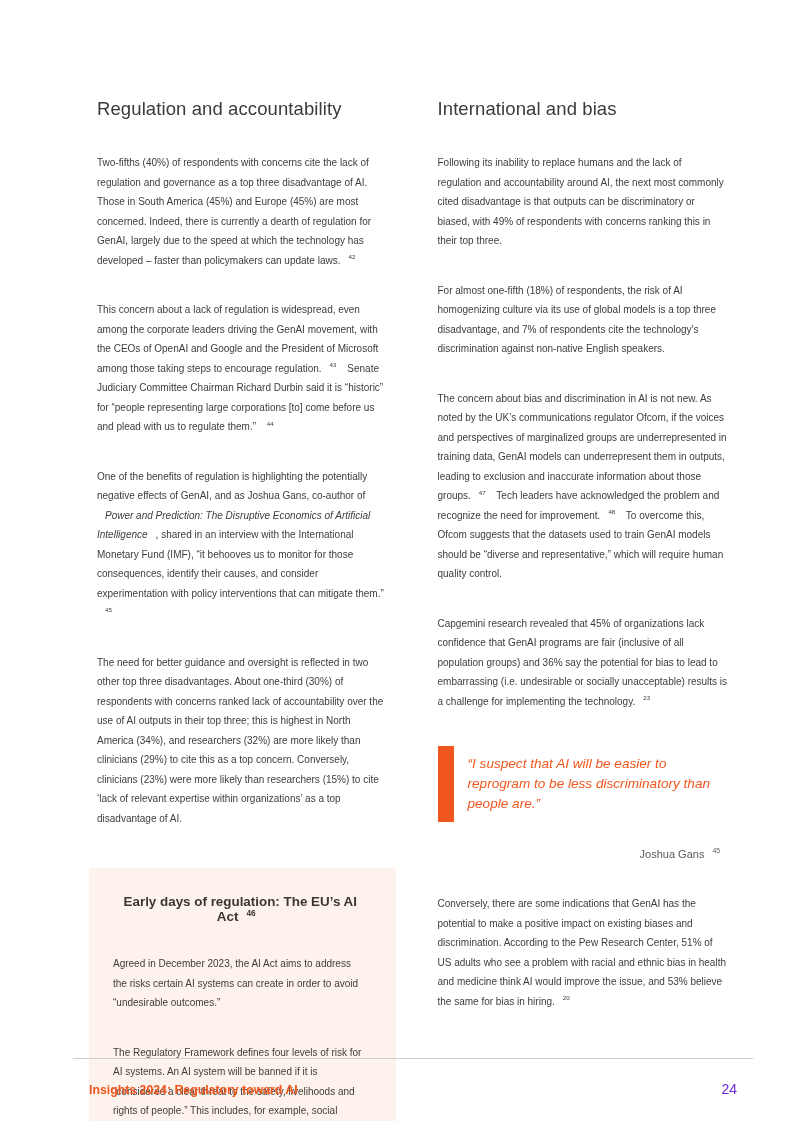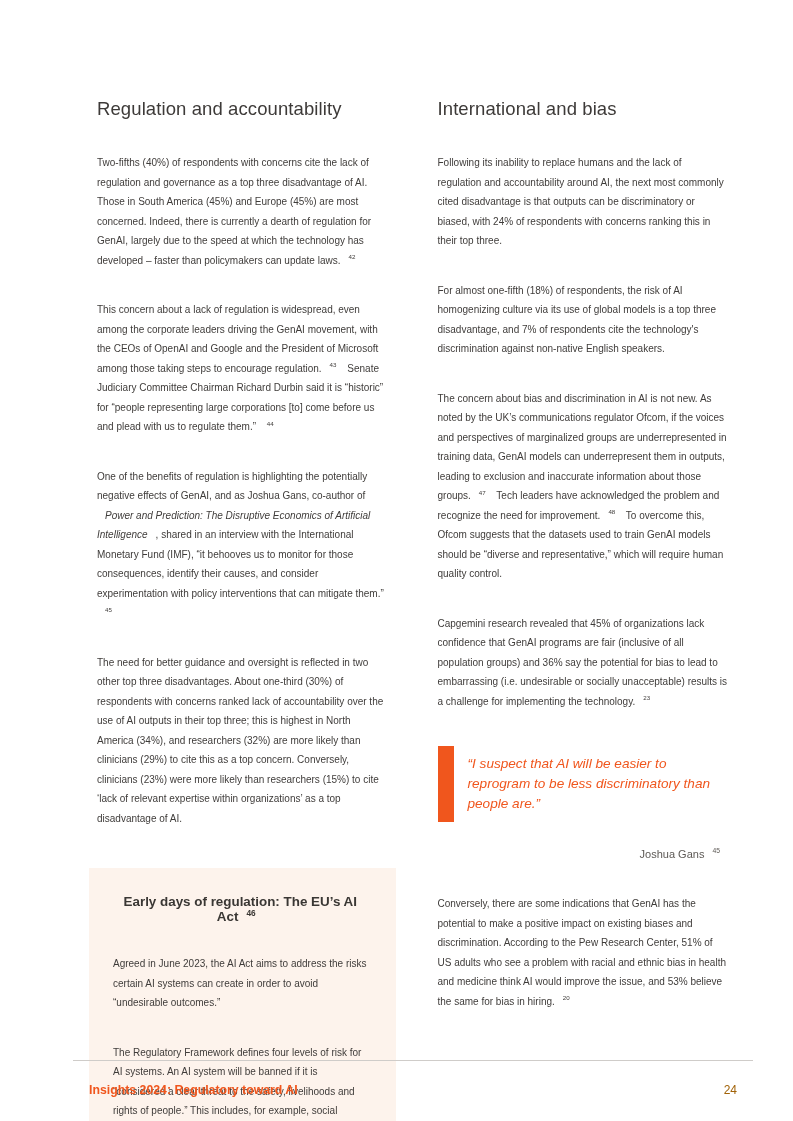--- a/index.html
+++ b/index.html
@@ -83,51 +83,51 @@
     display: flex;
     justify-content: space-between;
     align-items: baseline;
   }
   .footer .footer-title {
     color: var(--accent, #F0561D);
     font-size: 12.3px;
     font-weight: 700;
   }
   .footer .page-number {
-    color: #a16207;
-    font-size: 12px;
+    color: #6d28d9;
+    font-size: 14px;
   }
 </style>
 </head>
 <body>
 
 <div class="page" style="--accent: #F0561D; --box-bg: #FDF3EC;">
 
   <div class="columns">
 
     <div class="col">
       <h2 class="section-heading">Regulation and accountability</h2>
 
       <p class="body-para">Two-fifths (40%) of respondents with concerns cite the lack of regulation and governance as a top three disadvantage of AI. Those in South America (45%) and Europe (45%) are most concerned. Indeed, there is currently a dearth of regulation for GenAI, largely due to the speed at which the technology has developed – faster than policymakers can update laws.<sup>42</sup></p>
       <p class="body-para">This concern about a lack of regulation is widespread, even among the corporate leaders driving the GenAI movement, with the CEOs of OpenAI and Google and the President of Microsoft among those taking steps to encourage regulation.<sup>43</sup> Senate Judiciary Committee Chairman Richard Durbin said it is “historic” for “people representing large corporations [to] come before us and plead with us to regulate them.” <sup>44</sup></p>
       <p class="body-para">One of the benefits of regulation is highlighting the potentially negative effects of GenAI, and as Joshua Gans, co-author of <em>Power and Prediction: The Disruptive Economics of Artificial Intelligence</em>, shared in an interview with the International Monetary Fund (IMF), “it behooves us to monitor for those consequences, identify their causes, and consider experimentation with policy interventions that can mitigate them.” <sup>45</sup></p>
       <p class="body-para">The need for better guidance and oversight is reflected in two other top three disadvantages. About one-third (30%) of respondents with concerns ranked lack of accountability over the use of AI outputs in their top three; this is highest in North America (34%), and researchers (32%) are more likely than clinicians (29%) to cite this as a top concern. Conversely, clinicians (23%) were more likely than researchers (15%) to cite ‘lack of relevant expertise within organizations’ as a top disadvantage of AI.</p>
 
       <div class="regulation-box">
         <div class="box-title">Early days of regulation: The EU’s AI Act<sup>46</sup></div>
-        <p class="body-para">Agreed in June 2023, the AI Act aims to address the risks certain AI systems can create in order to avoid “undesirable outcomes.”</p>
+        <p class="body-para">Agreed in December 2023, the AI Act aims to address the risks certain AI systems can create in order to avoid “undesirable outcomes.”</p>
         <p class="body-para">The Regulatory Framework defines four levels of risk for AI systems. An AI system will be banned if it is “considered a clear threat to the safety, livelihoods and rights of people.” This includes, for example, social scoring by governments and toys encouraging dangerous behavior.</p>
         <p class="body-para">The European AI Office oversees the enforcement and implementation of the AI Act.</p>
       </div>
     </div>
 
     <div class="col">
       <h2 class="section-heading">International and bias</h2>
 
-      <p class="body-para">Following its inability to replace humans and the lack of regulation and accountability around AI, the next most commonly cited disadvantage is that outputs can be discriminatory or biased, with 24% of respondents with concerns ranking this in their top three.</p>
+      <p class="body-para">Following its inability to replace humans and the lack of regulation and accountability around AI, the next most commonly cited disadvantage is that outputs can be discriminatory or biased, with 49% of respondents with concerns ranking this in their top three.</p>
       <p class="body-para">For almost one-fifth (18%) of respondents, the risk of AI homogenizing culture via its use of global models is a top three disadvantage, and 7% of respondents cite the technology's discrimination against non-native English speakers.</p>
       <p class="body-para">The concern about bias and discrimination in AI is not new. As noted by the UK’s communications regulator Ofcom, if the voices and perspectives of marginalized groups are underrepresented in training data, GenAI models can underrepresent them in outputs, leading to exclusion and inaccurate information about those groups.<sup>47</sup> Tech leaders have acknowledged the problem and recognize the need for improvement.<sup>48</sup> To overcome this, Ofcom suggests that the datasets used to train GenAI models should be “diverse and representative,” which will require human quality control.</p>
       <p class="body-para">Capgemini research revealed that 45% of organizations lack confidence that GenAI programs are fair (inclusive of all population groups) and 36% say the potential for bias to lead to embarrassing (i.e. undesirable or socially unacceptable) results is a challenge for implementing the technology.<sup>23</sup></p>
 
       <div class="pull-quote">
         <div class="quote-bar"></div>
         <div class="quote-text">“I suspect that AI will be easier to reprogram to be less discriminatory than people are.”</div>
       </div>
       <div class="quote-attribution">Joshua Gans<sup>45</sup></div>
 

